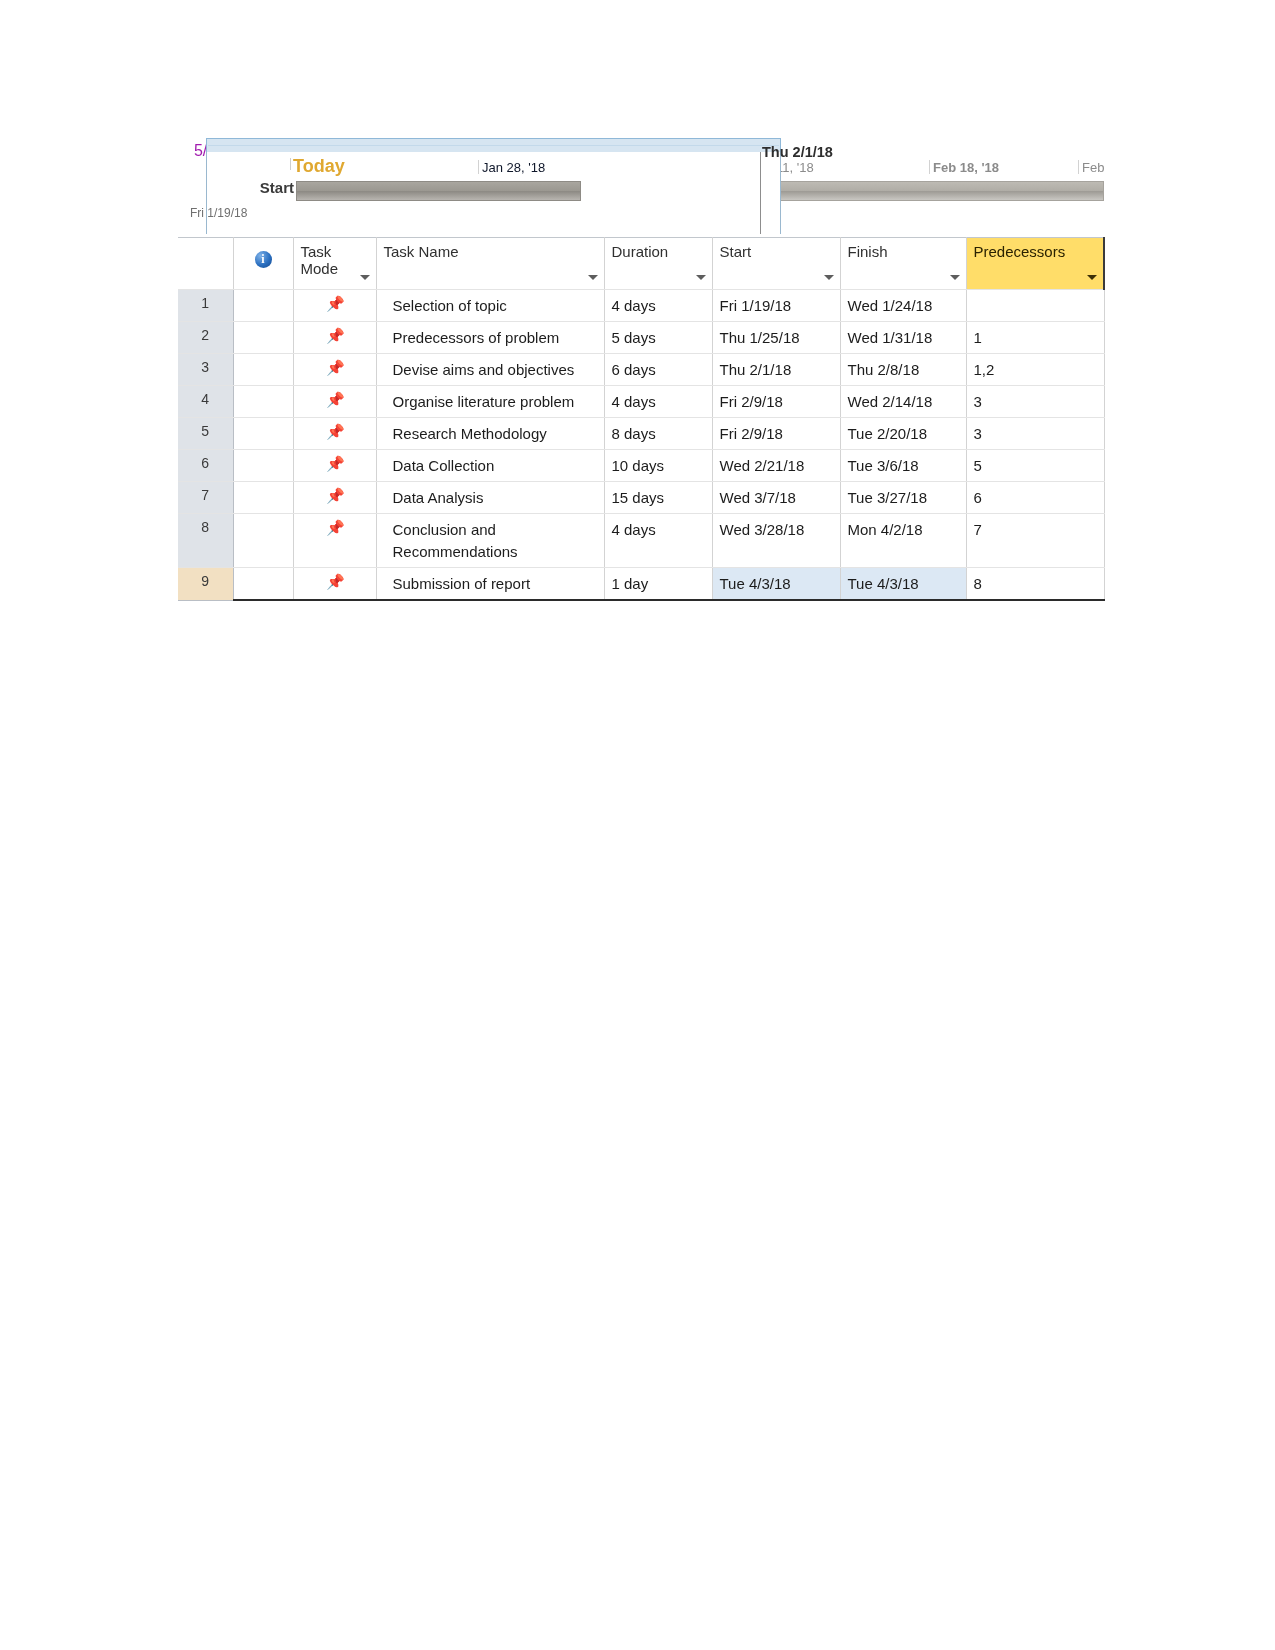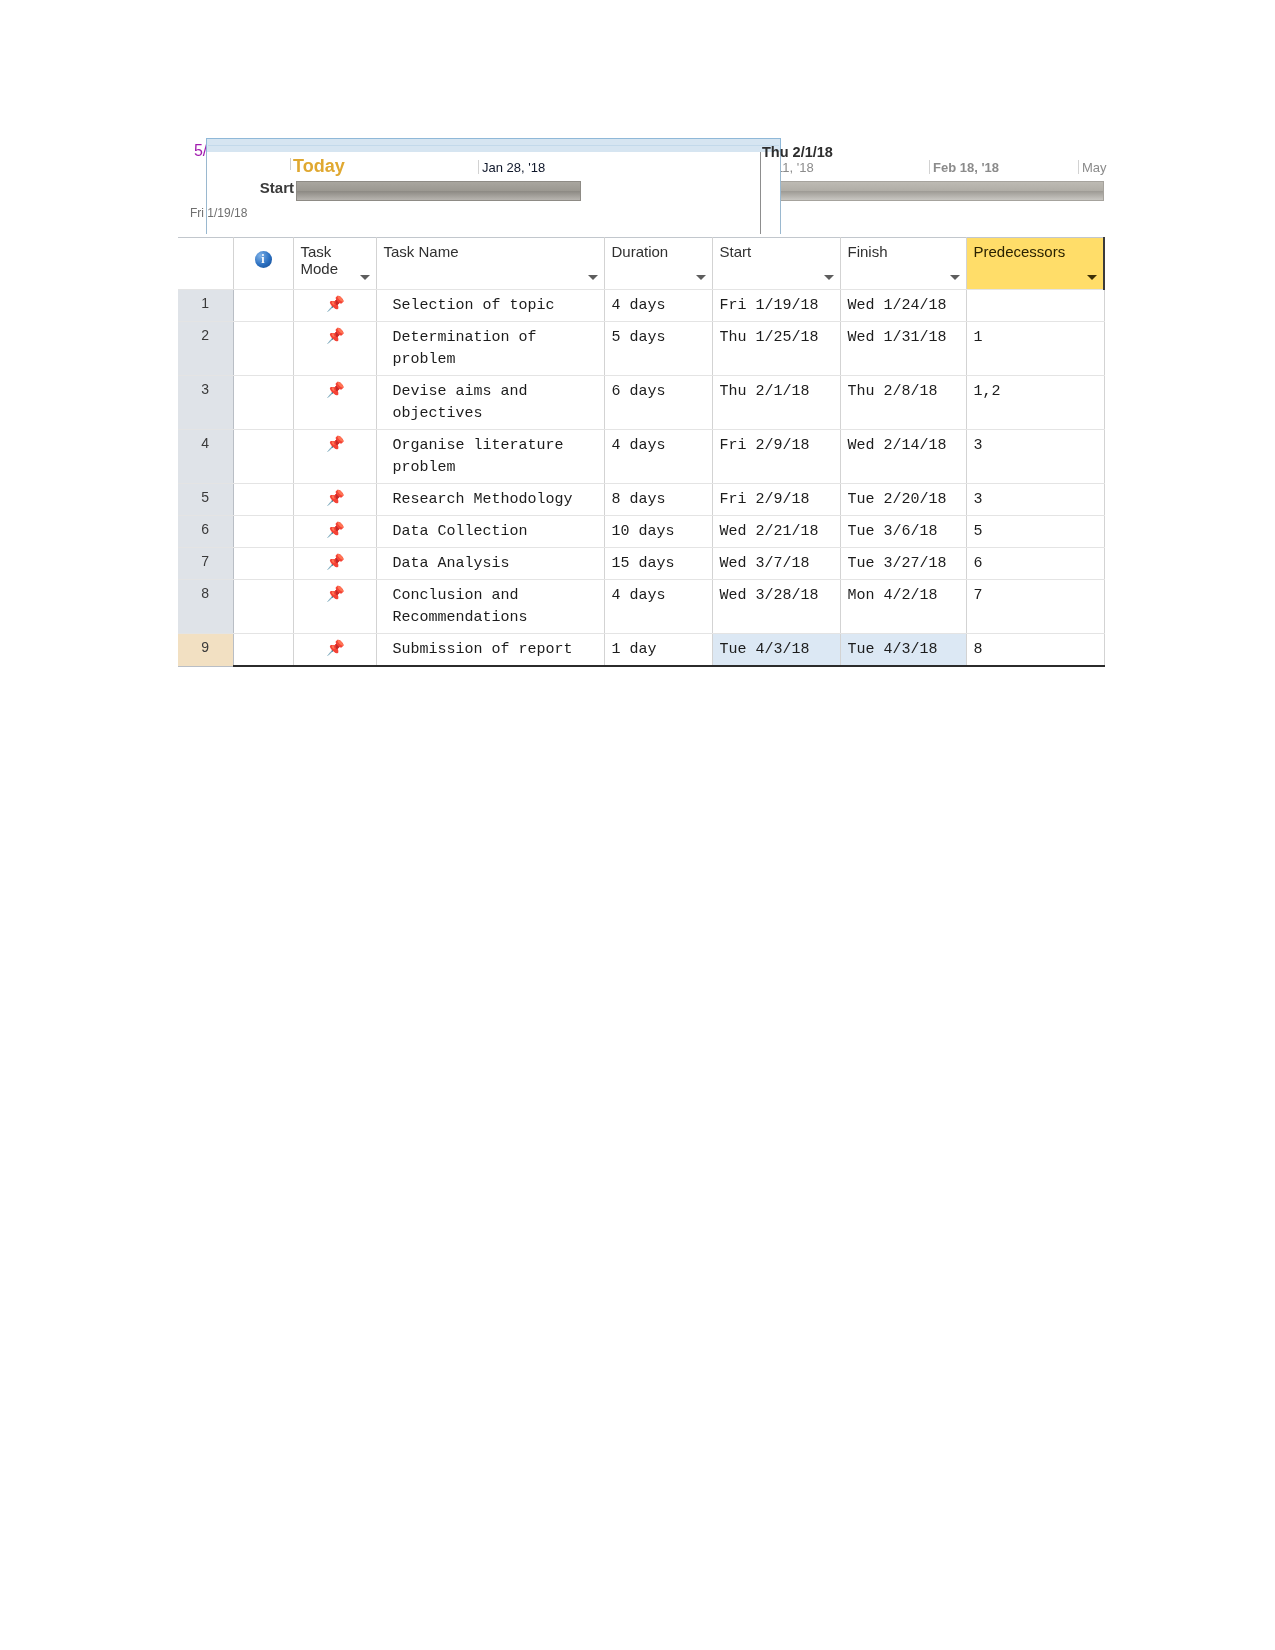--- a/index.html
+++ b/index.html
@@ -248,21 +248,20 @@
     padding-top: 5px;
   }
   td.id-cell.sel { background: #f2e0c2; }
 
   .cell {
     display: block;
     padding: 5px 6px 4px 7px;
     line-height: 22px;
     min-height: 22px;
     white-space: normal;
-    font-family: Liberation Mono, monospace;
   }
   .cell.name { padding-left: 16px; }
   td.mode-cell { text-align: center; }
   td.sel-cell { background: #dce8f4; }
 
   .pin {
     display: inline-block;
     margin-top: 5px;
     width: 17px;
     height: 17px;
@@ -307,21 +306,21 @@
     <div class="tl-tick" style="left:451px;"></div>
     <div class="tl-date-label faint" style="left:455px; top:22px;">Feb 4, '18</div>
 
     <div class="tl-tick" style="left:601px;"></div>
     <div class="tl-date-label" style="left:572px; top:22px;text-align:center;">Feb 11, '18</div>
 
     <div class="tl-tick" style="left:751px;"></div>
     <div class="tl-date-label" style="left:755px; top:22px;font-weight:bold;">Feb 18, '18</div>
 
     <div class="tl-tick" style="left:900px;"></div>
-    <div class="tl-date-label" style="left:904px; top:22px;">May</div>
+    <div class="tl-date-label" style="left:904px; top:22px;">Feb</div>
 
     <div class="tl-bar"></div>
 
     <div class="timeline-callout"></div>
 
     <div class="today-tick"></div>
     <div class="today-marker">Today</div>
 
     <div class="tl-tick" style="left:300px; z-index:6;"></div>
     <div class="tl-date-label dark" style="left:304px; top:22px; z-index:6;">Jan 28, '18</div>
@@ -416,21 +415,21 @@
           </td>
       </tr>
 
       <tr>
         <td class="id-cell">2</td>
         <td>
             <span class="cell">&nbsp;</span>
           </td>
         <td class="mode-cell"><span class="pin">📌</span></td>
         <td>
-            <span class="cell name">Determination of problem</span>
+            <span class="cell name">Predecessors of problem</span>
           </td>
         <td>
             <span class="cell">5 days</span>
           </td>
         <td>
             <span class="cell">Thu 1/25/18</span>
           </td>
         <td>
             <span class="cell">Wed 1/31/18</span>
           </td>

